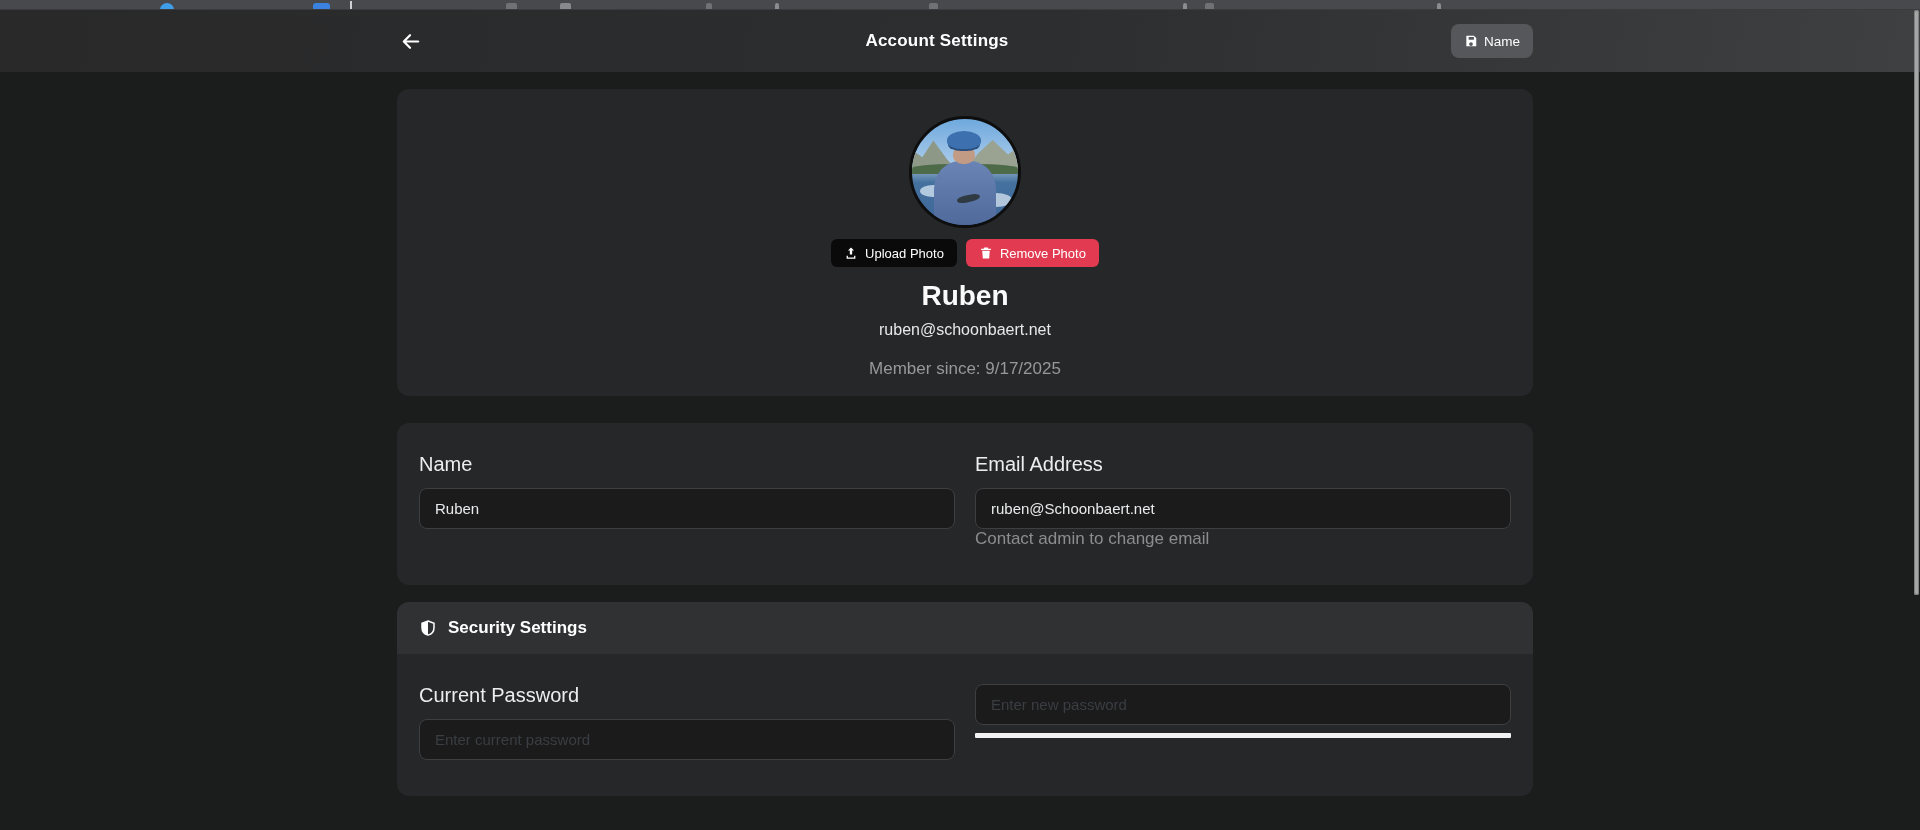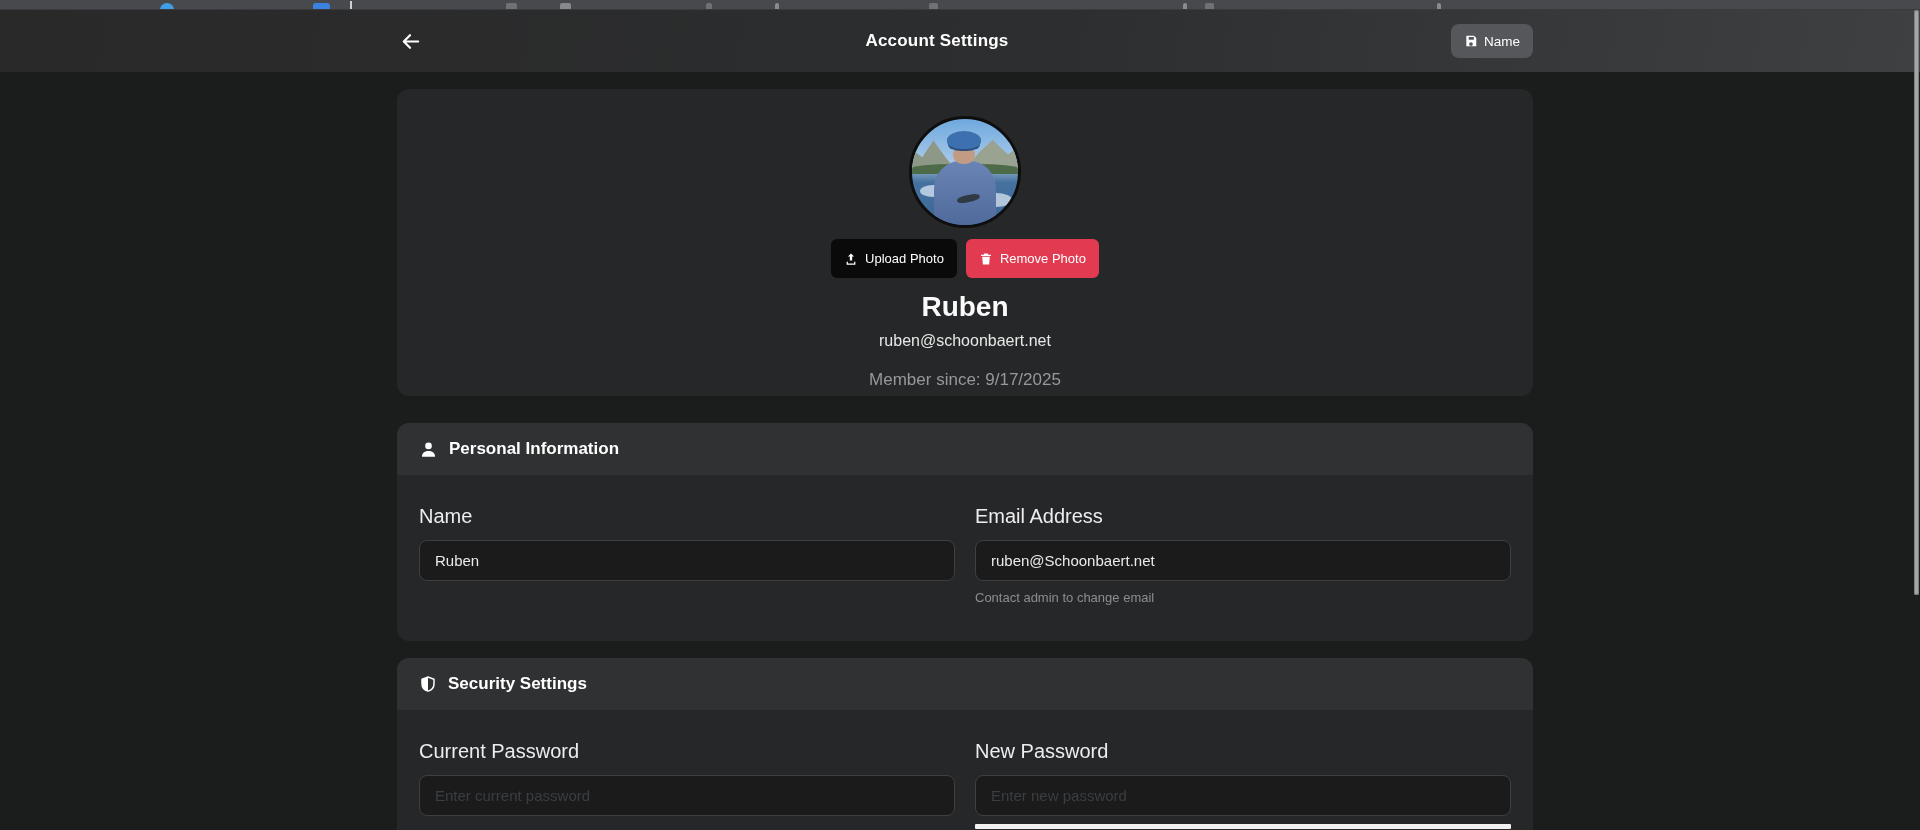--- a/index.html
+++ b/index.html
@@ -93,21 +93,21 @@
     left:21%; top:40%; width:58%; height:64%;
     background:linear-gradient(#6a84b5, #4d6899);
     border-radius:42% 42% 18% 18%;
   }
   .av-fish { left:42%; top:72%; width:22%; height:7%; background:#2f3a42; border-radius:40%; transform:rotate(-12deg); }
 
   .photo-buttons { margin-top:11px; display:flex; gap:9px; }
   .pill-btn {
     display:flex; align-items:center; gap:7px;
     border:none; border-radius:6px; color:#fff;
-    height:39px; padding:0 13px; font-size:13px; cursor:pointer;
+    height:28px; padding:0 13px; font-size:13px; cursor:pointer;
     font-family:inherit;
   }
   .btn-dark { background:#0a0a0b; }
   .btn-red  { background:#e23b51; }
 
   .profile-name  { margin:13px 0 0; color:#fafafa; font-size:28px; font-weight:600; }
   .profile-email { margin-top:9px; color:#e8e8e8; font-size:16px; }
   .member-since  { margin-top:20px; color:#96989b; font-size:17px; }
 
   .section-card { margin-bottom:17px; }
@@ -124,21 +124,21 @@
     display:block; color:#ededee; font-size:20px; font-weight:400;
     margin-bottom:12px;
   }
   .field input {
     width:100%; height:41px;
     background:#1b1b1c; border:1px solid #3e3f41; border-radius:8px;
     color:#e9eaeb; font-size:15px; padding:0 15px;
     font-family:inherit; outline:none;
   }
   .field input::placeholder { color:#3a3e42; }
-  .helper { margin-top:9px; color:#8b8e90; font-size:13px; }
+  .helper { color:#8b8e90; font-size:17px; }
   .strength-bar { margin-top:8px; height:5px; background:#f2f2f2; border-radius:1px; }
 
   
   .scrollbar-thumb {
     position:absolute; right:1px; top:10px; width:5px; height:585px;
     background:#a6a6a6; border-radius:3px;
     box-shadow:inset 0 0 0 1px #7e7e7e;
   }
 
   .icon { display:inline-flex; align-items:center; justify-content:center; }
@@ -217,29 +217,20 @@
           <span>Remove Photo</span>
         </button>
       </div>
 
       <h2 class="profile-name">Ruben</h2>
       <div class="profile-email">ruben@schoonbaert.net</div>
       <div class="member-since">Member since: 9/17/2025</div>
     </section>
 
     <section class="card section-card">
-      <div class="card-header">
-        <span class="icon">
-          <svg viewBox="0 0 24 24" width="19" height="19">
-            <circle cx="12" cy="7.5" r="4.2" fill="#ffffff"></circle>
-            <path fill="#ffffff" d="M3.8 20.5c0-4.4 4-6.6 8.2-6.6s8.2 2.2 8.2 6.6v.8H3.8v-.8z"></path>
-          </svg>
-        </span>
-        <span>Personal Information</span>
-      </div>
       <div class="card-body">
         <div class="field">
           <label>Name</label>
           <input type="text" value="Ruben" style="">
         </div>
         <div class="field">
           <label>Email Address</label>
           <input type="text" value="ruben@Schoonbaert.net" style="">
           <div class="helper">Contact admin to change email</div>
         </div>
@@ -255,21 +246,20 @@
           </svg>
         </span>
         <span>Security Settings</span>
       </div>
       <div class="card-body">
         <div class="field">
           <label>Current Password</label>
           <input type="password" placeholder="Enter current password" style="">
         </div>
         <div class="field">
-          <label>New Password</label>
           <input type="password" placeholder="Enter new password" style="">
           <div class="strength-bar"></div>
         </div>
       </div>
     </section>
 
   </main>
 
   <div class="scrollbar-thumb"></div>
 </div>

